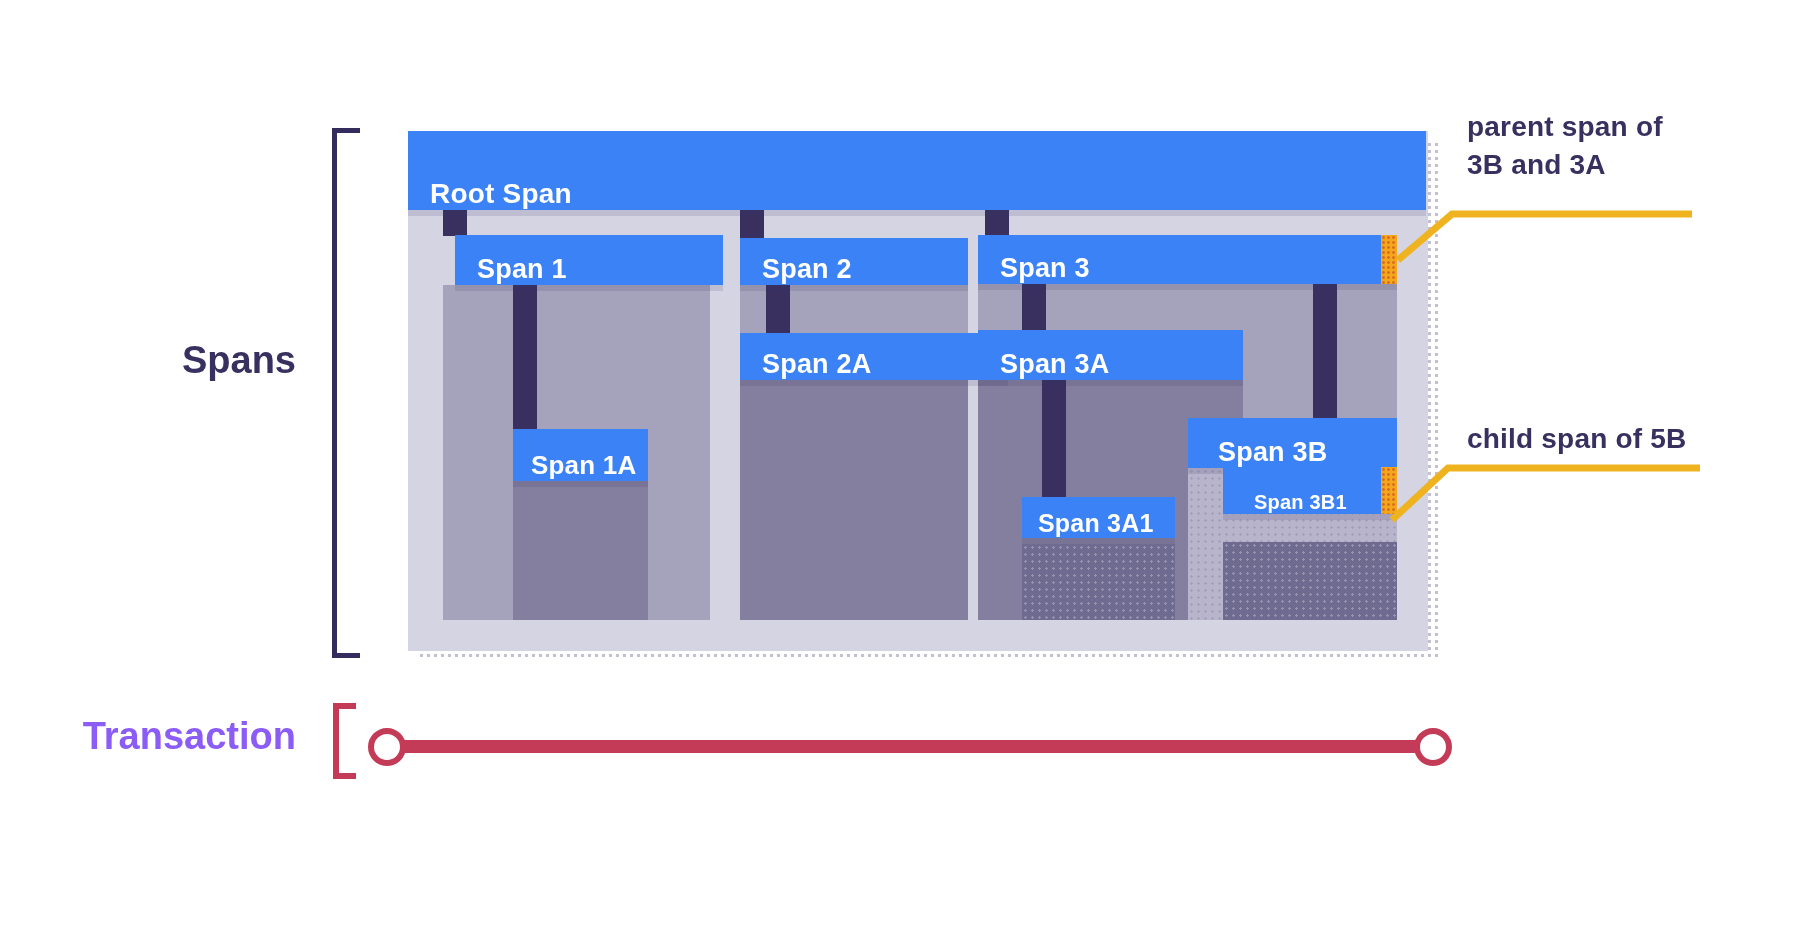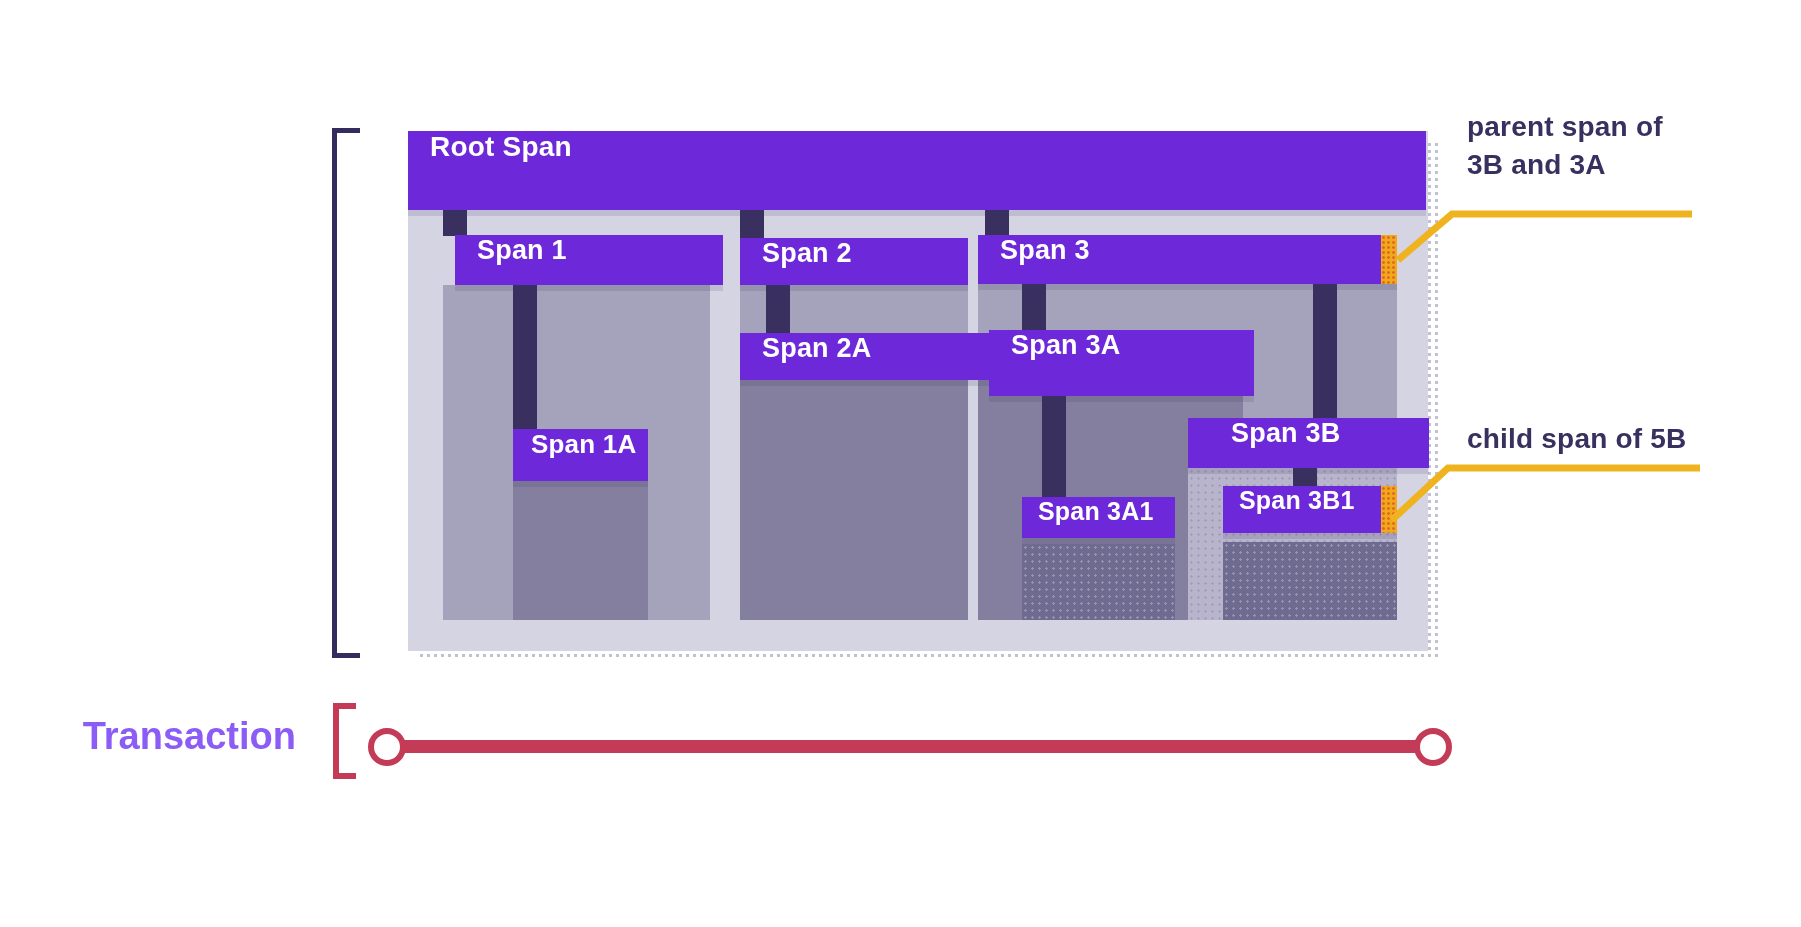--- a/index.html
+++ b/index.html
@@ -40,35 +40,35 @@
   .c-s1a {left:513px; top:285px;width:24px;height:146px;}
   .c-s2  {left:740px; top:210px;width:24px;height:30px;}
   .c-s2a {left:766px; top:283px;width:24px;height:52px;}
   .c-s3  {left:985px; top:210px;width:24px;height:26px;}
   .c-s3a {left:1022px;top:284px;width:24px;height:47px;}
   .c-s3b {left:1313px;top:284px;width:24px;height:136px;}
   .c-s3a1{left:1042px;top:380px;width:24px;height:119px;}
   .c-s3b1{left:1293px;top:468px;width:24px;height:29px;}
   
   .bar{
-    position:absolute;background:#6d28d9;display:flex;align-items:flex-start;
+    position:absolute;background:#3b82f6;display:flex;align-items:flex-end;
     color:#ffffff;font-weight:bold;font-size:27px;letter-spacing:0.2px;
     padding-left:22px;box-sizing:border-box;
     box-shadow:0 6px 0 rgba(57,48,96,0.14);
   }
   .b-root{left:408px;top:131px;width:1018px;height:79px;font-size:28px;}
   .b-s1  {left:443px;top:235px;width:268px;height:50px;margin-left:12px;}
   .b-s1a {left:513px;top:429px;width:135px;height:52px;padding-left:18px;font-size:26px;}
   .b-s2  {left:740px;top:238px;width:228px;height:47px;}
   .b-s2a {left:740px;top:333px;width:268px;height:47px;}
   .b-s3  {left:978px;top:235px;width:419px;height:49px;}
-  .b-s3a {left:978px;top:330px;width:265px;height:66px;margin-left:11px;}
-  .b-s3b {left:1188px;top:418px;width:241px;height:50px;padding-left:43px;}
+  .b-s3a {left:978px;top:330px;width:265px;height:50px;}
+  .b-s3b {left:1188px;top:418px;width:209px;height:50px;padding-left:30px;}
   .b-s3a1{left:1022px;top:497px;width:153px;height:41px;padding-left:16px;font-size:25px;}
-  .b-s3b1{left:1223px;top:486px;width:174px;height:47px;padding-left:16px;font-size:25px;}
+  .b-s3b1{left:1223px;top:467px;width:174px;height:47px;padding-left:31px;font-size:20px;}
   .cap{
     position:absolute;right:0;top:0;width:16px;height:100%;
     background-color:#f3a81b;
     background-image:radial-gradient(circle, rgba(199,59,42,0.55) 1.3px, transparent 1.5px);
     background-size:5px 5px;
   }
   
   .ann-lines{position:absolute;left:0;top:0;width:1801px;height:927px;pointer-events:none;}
   
   .ann{
@@ -99,20 +99,21 @@
     border:6px solid #c43b57;background:#ffffff;box-sizing:content-box;top:728px;
   }
   .tx-left{left:368px;}
   .tx-right{left:1414px;}
 </style>
 </head>
 <body>
 
 <div class="stage">
 
+  <div class="side-label spans-label">Spans</div>
   <div class="spans-bracket"></div>
 
   <div class="container-shadow"></div>
   <div class="trace-container"></div>
 
   <div class="region r-s1"></div>
   <div class="region r-s1a"></div>
   <div class="region r-s2"></div>
   <div class="region r-s2a"></div>
   <div class="region r-s3"></div>

